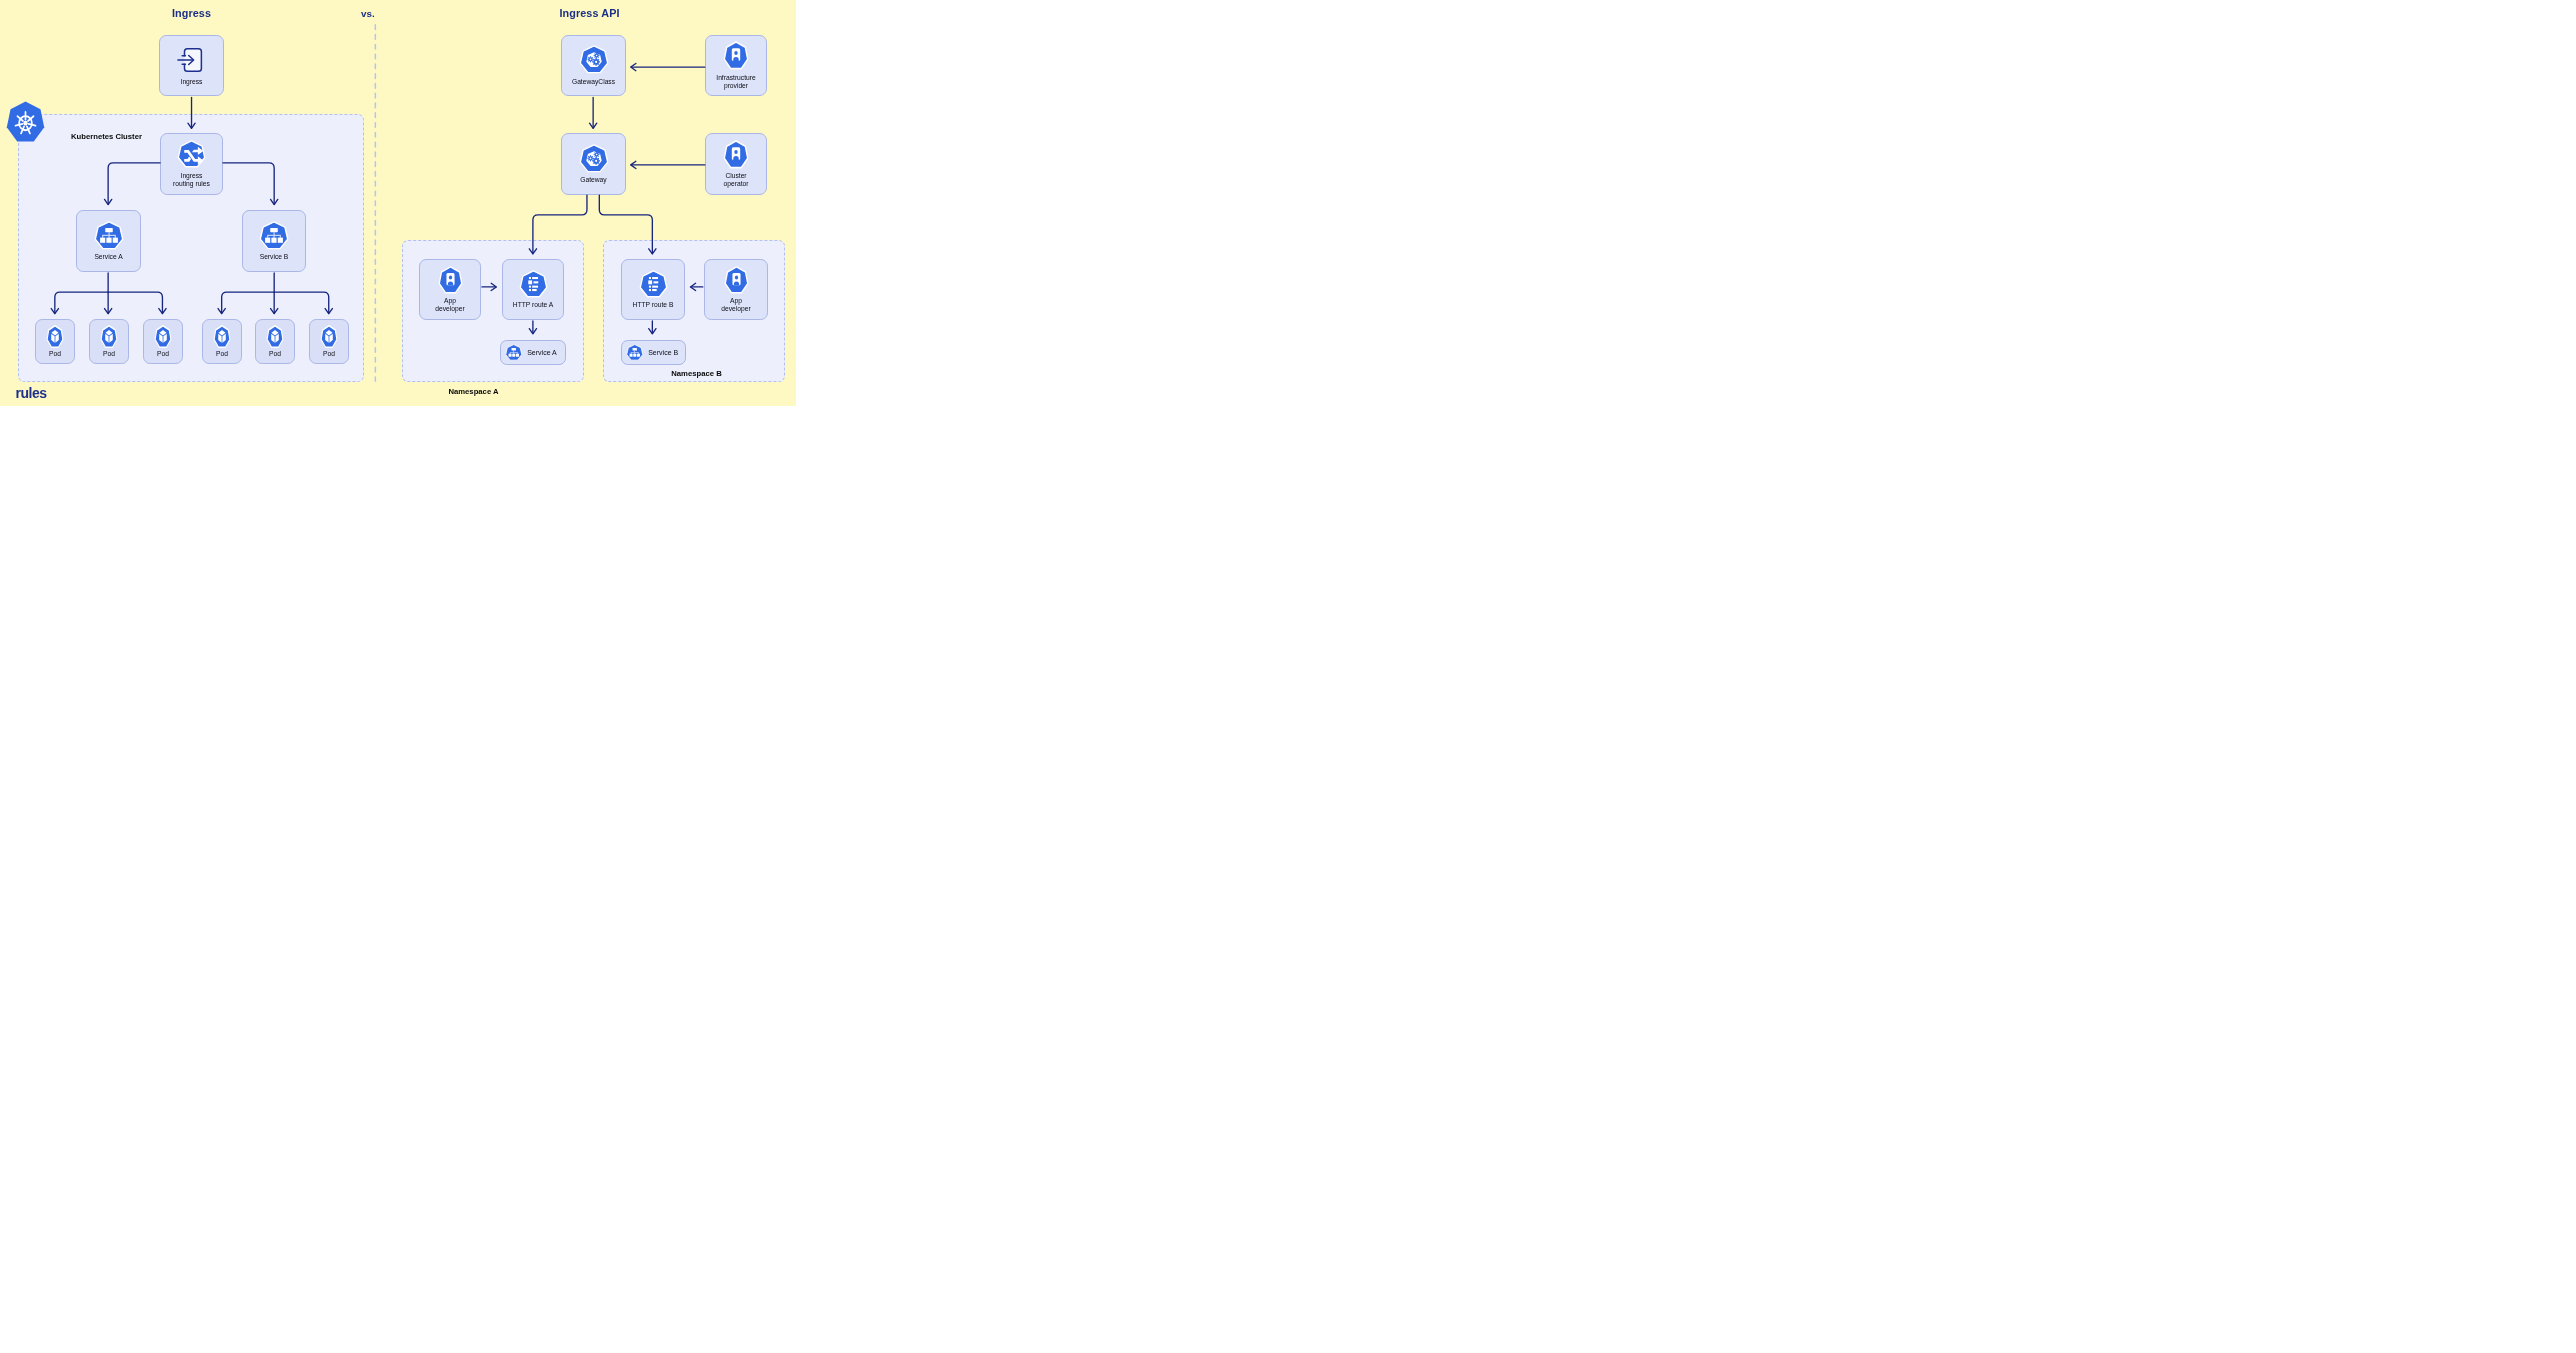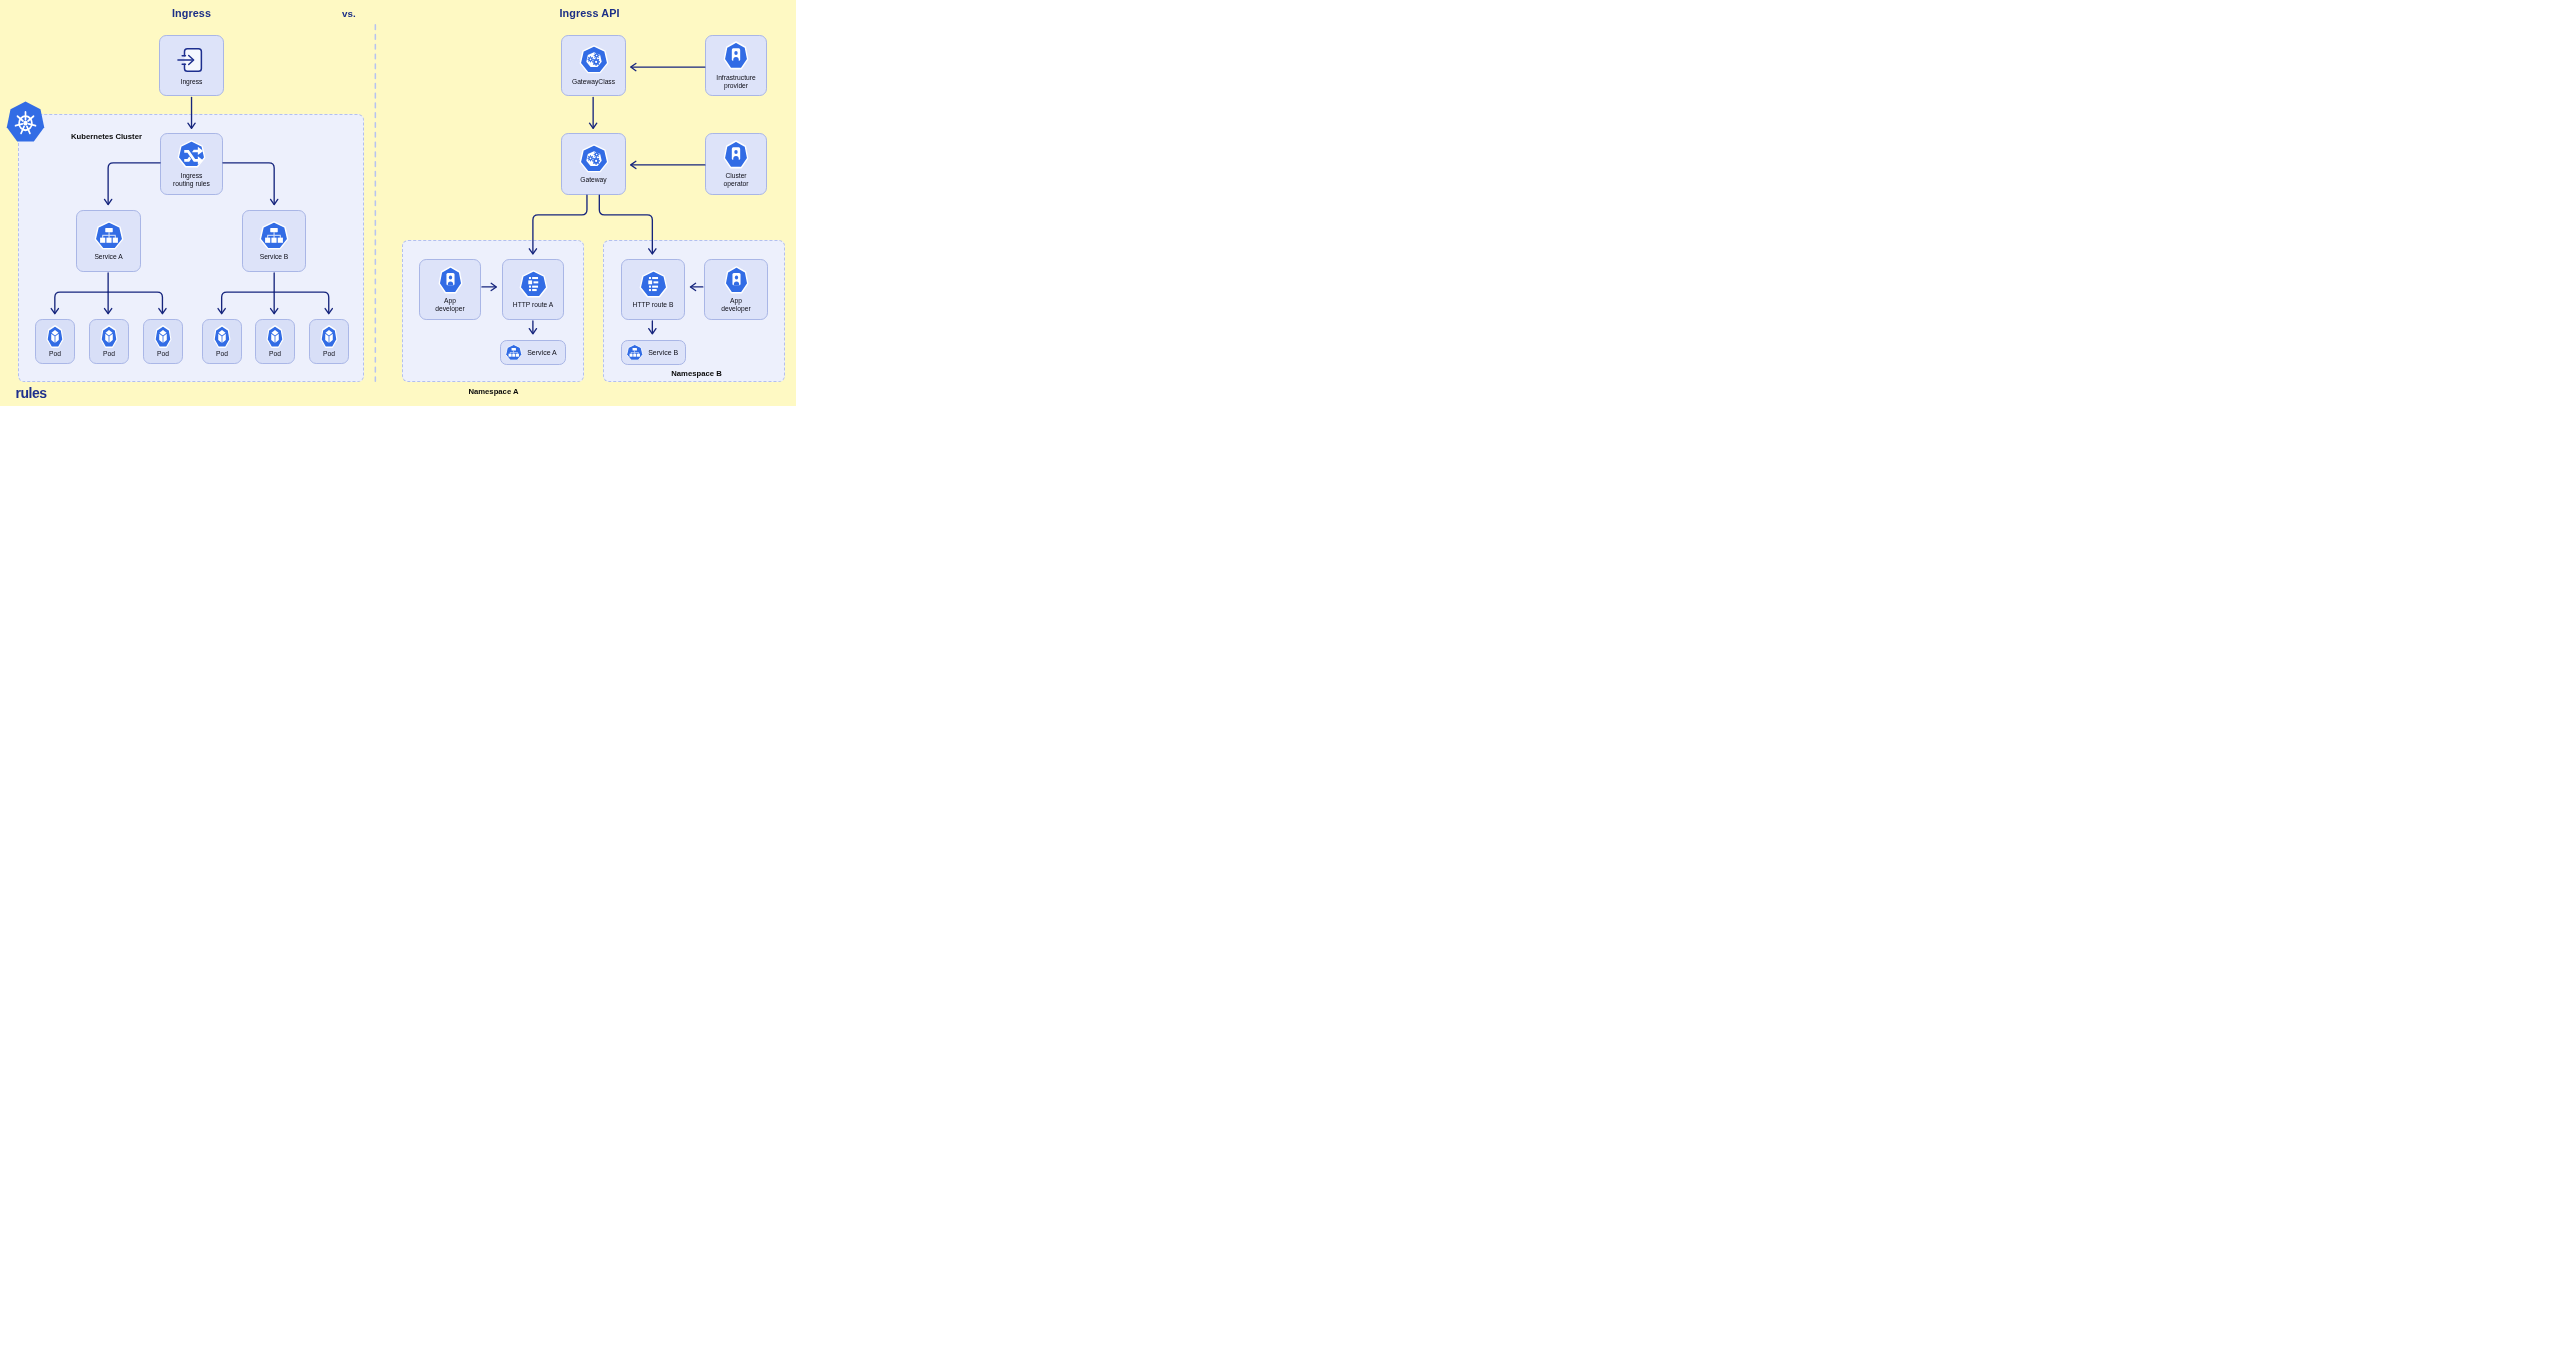--- a/index.html
+++ b/index.html
@@ -20,29 +20,29 @@
   .brand{position:absolute;font-size:14px;font-weight:800;color:#1e2f8d;letter-spacing:-0.5px;}
   svg.overlay{position:absolute;left:0;top:0;pointer-events:none;}
   .logo{position:absolute;}
 </style>
 </head>
 <body>
 
 <div class="canvas">
 
   <div class="title" style="left:140px;top:7.2px;width:103px;">Ingress</div>
-  <div class="vs" style="left:342px;top:8.2px;">vs.</div>
+  <div class="vs" style="left:361px;top:8.2px;">vs.</div>
   <div class="title" style="left:538px;top:7.2px;width:103px;">Ingress API</div>
 
   <div class="container" style="left:18px;top:114px;width:346px;height:268px;"></div>
   <div class="ctr-label" style="left:52px;top:132px;">Kubernetes Cluster</div>
 
   <div class="container" style="left:402px;top:240px;width:182px;height:142px;"></div>
   <div class="container" style="left:603px;top:240px;width:182px;height:142px;"></div>
-  <div class="ns-label" style="left:442px;top:387px;">Namespace A</div>
+  <div class="ns-label" style="left:422px;top:387px;">Namespace A</div>
   <div class="ns-label" style="left:645px;top:369px;">Namespace B</div>
 
   <div class="logo" style="left:5.2px;top:100px;">
     <svg width="41" height="45" viewBox="0 0 64 64" preserveAspectRatio="none">
       <polygon points="32,2 55.4,13.3 61.2,38.7 45,59 19,59 2.8,38.7 8.6,13.3" fill="#326ce5" stroke="#ffffff" stroke-width="0" stroke-linejoin="round"></polygon>
       <circle cx="32" cy="33" r="10" fill="none" stroke="#ffffff" stroke-width="2.6"></circle>
       <circle cx="32" cy="33" r="3.4" fill="#ffffff"></circle>
       <g stroke="#ffffff" stroke-width="2.6" stroke-linecap="round">
         <line x1="32" y1="28" x2="32" y2="17"></line>
         <line x1="35.9" y1="29.9" x2="44.5" y2="23"></line>

